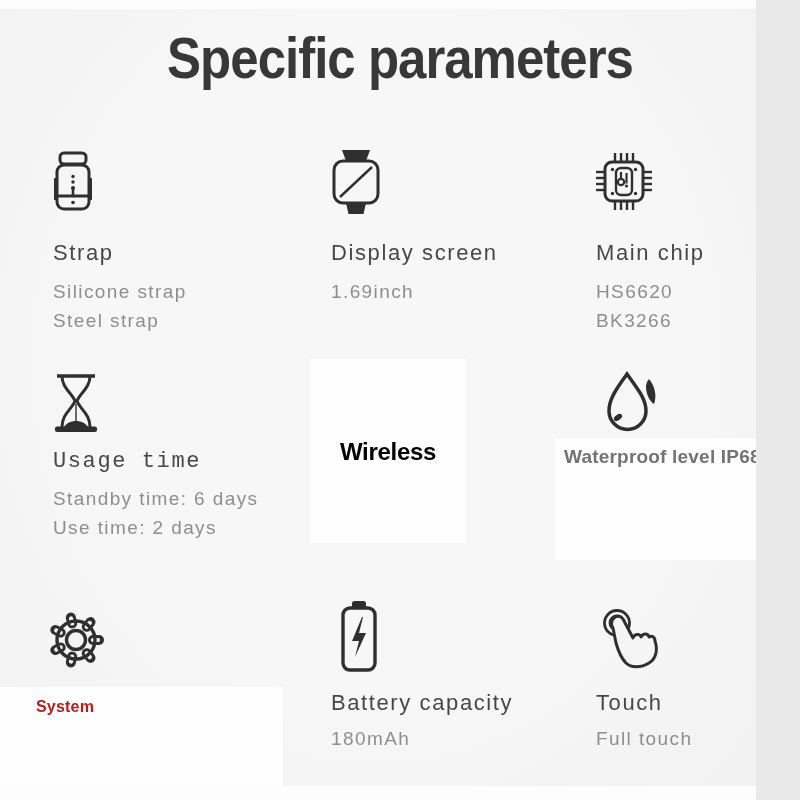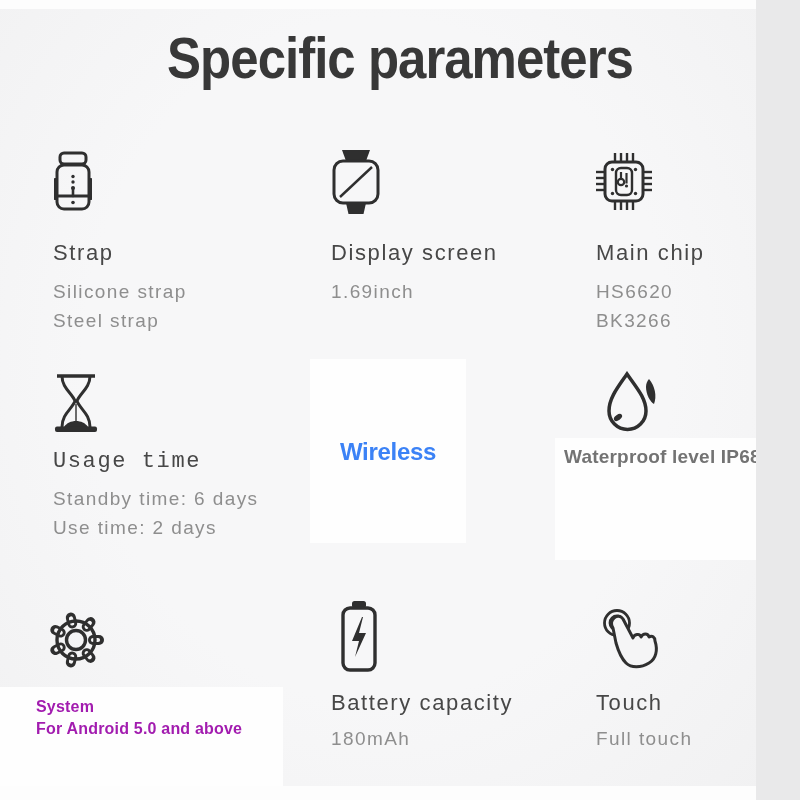--- a/index.html
+++ b/index.html
@@ -25,30 +25,30 @@
   .sec-sub{
     position:absolute;font-size:19px;font-weight:400;color:#8e8e8e;
     letter-spacing:1.4px;white-space:nowrap;
   }
   .panel{position:absolute;background:#fefefe;}
   #box-wireless{
     left:310px;top:359px;width:156px;height:184px;
     display:flex;flex-direction:column;align-items:center;justify-content:center;
   }
   #box-wireless .big{
-    font-size:24px;font-weight:700;color:#3b82f6;line-height:31px;letter-spacing:-.3px;
+    font-size:24px;font-weight:700;color:#000000;line-height:31px;letter-spacing:-.3px;
   }
   #box-water{left:555px;top:438px;width:245px;height:122px;}
   #box-water .lbl{
     position:absolute;left:9px;top:8px;font-size:19px;font-weight:700;color:#737373;
     letter-spacing:.2px;white-space:nowrap;
   }
   #box-system{left:0;top:687px;width:283px;height:99px;}
   #box-system .lbl{
-    position:absolute;left:36px;font-size:16px;font-weight:700;color:#a21caf;
+    position:absolute;left:36px;font-size:16px;font-weight:700;color:#b91c1c;
     letter-spacing:.2px;white-space:nowrap;
   }
   #sys-l1{top:11px;} #sys-l2{top:33px;} #sys-l3{top:55px;}
   
   #ic-strap{left:54px;top:151px;}
   #ic-display{left:331px;top:149px;}
   #ic-chip{left:595px;top:152px;}
   #ic-usage{left:52px;top:374px;}
   #ic-water{left:604px;top:371px;}
   #ic-gear{left:46px;top:610px;}
@@ -198,21 +198,20 @@
           <line x1="14.7" y1="22.6" x2="10.2" y2="20.4"></line>
           <line x1="26.2" y1="13.4" x2="25" y2="8.5"></line>
           <line x1="40.7" y1="16.8" x2="43.8" y2="12.9"></line>
         </g>
         <circle class="stroke" cx="30" cy="30" r="19" stroke-width="3.4"></circle>
         <circle class="stroke" cx="30" cy="30" r="9.5" stroke-width="3.4"></circle>
       </svg>
     </span>
     <div id="box-system" class="panel">
       <div id="sys-l1" class="lbl">System</div>
-      <div id="sys-l2" class="lbl">For Android 5.0 and above</div>
     </div>
   </section>
 
   <section>
     <span id="ic-battery" class="icon">
       <svg width="38" height="72" viewBox="0 0 38 72">
         <rect x="12" y="0" width="14" height="7" rx="2.5" fill="#2f2f2f"></rect>
         <rect class="stroke" x="3" y="7" width="32" height="62" rx="7" stroke-width="3.4"></rect>
         <path d="M22,16 L12,40 L19,40 L15,56 L26,32 L19,32 L23,16 Z" fill="#2f2f2f"></path>
       </svg>

